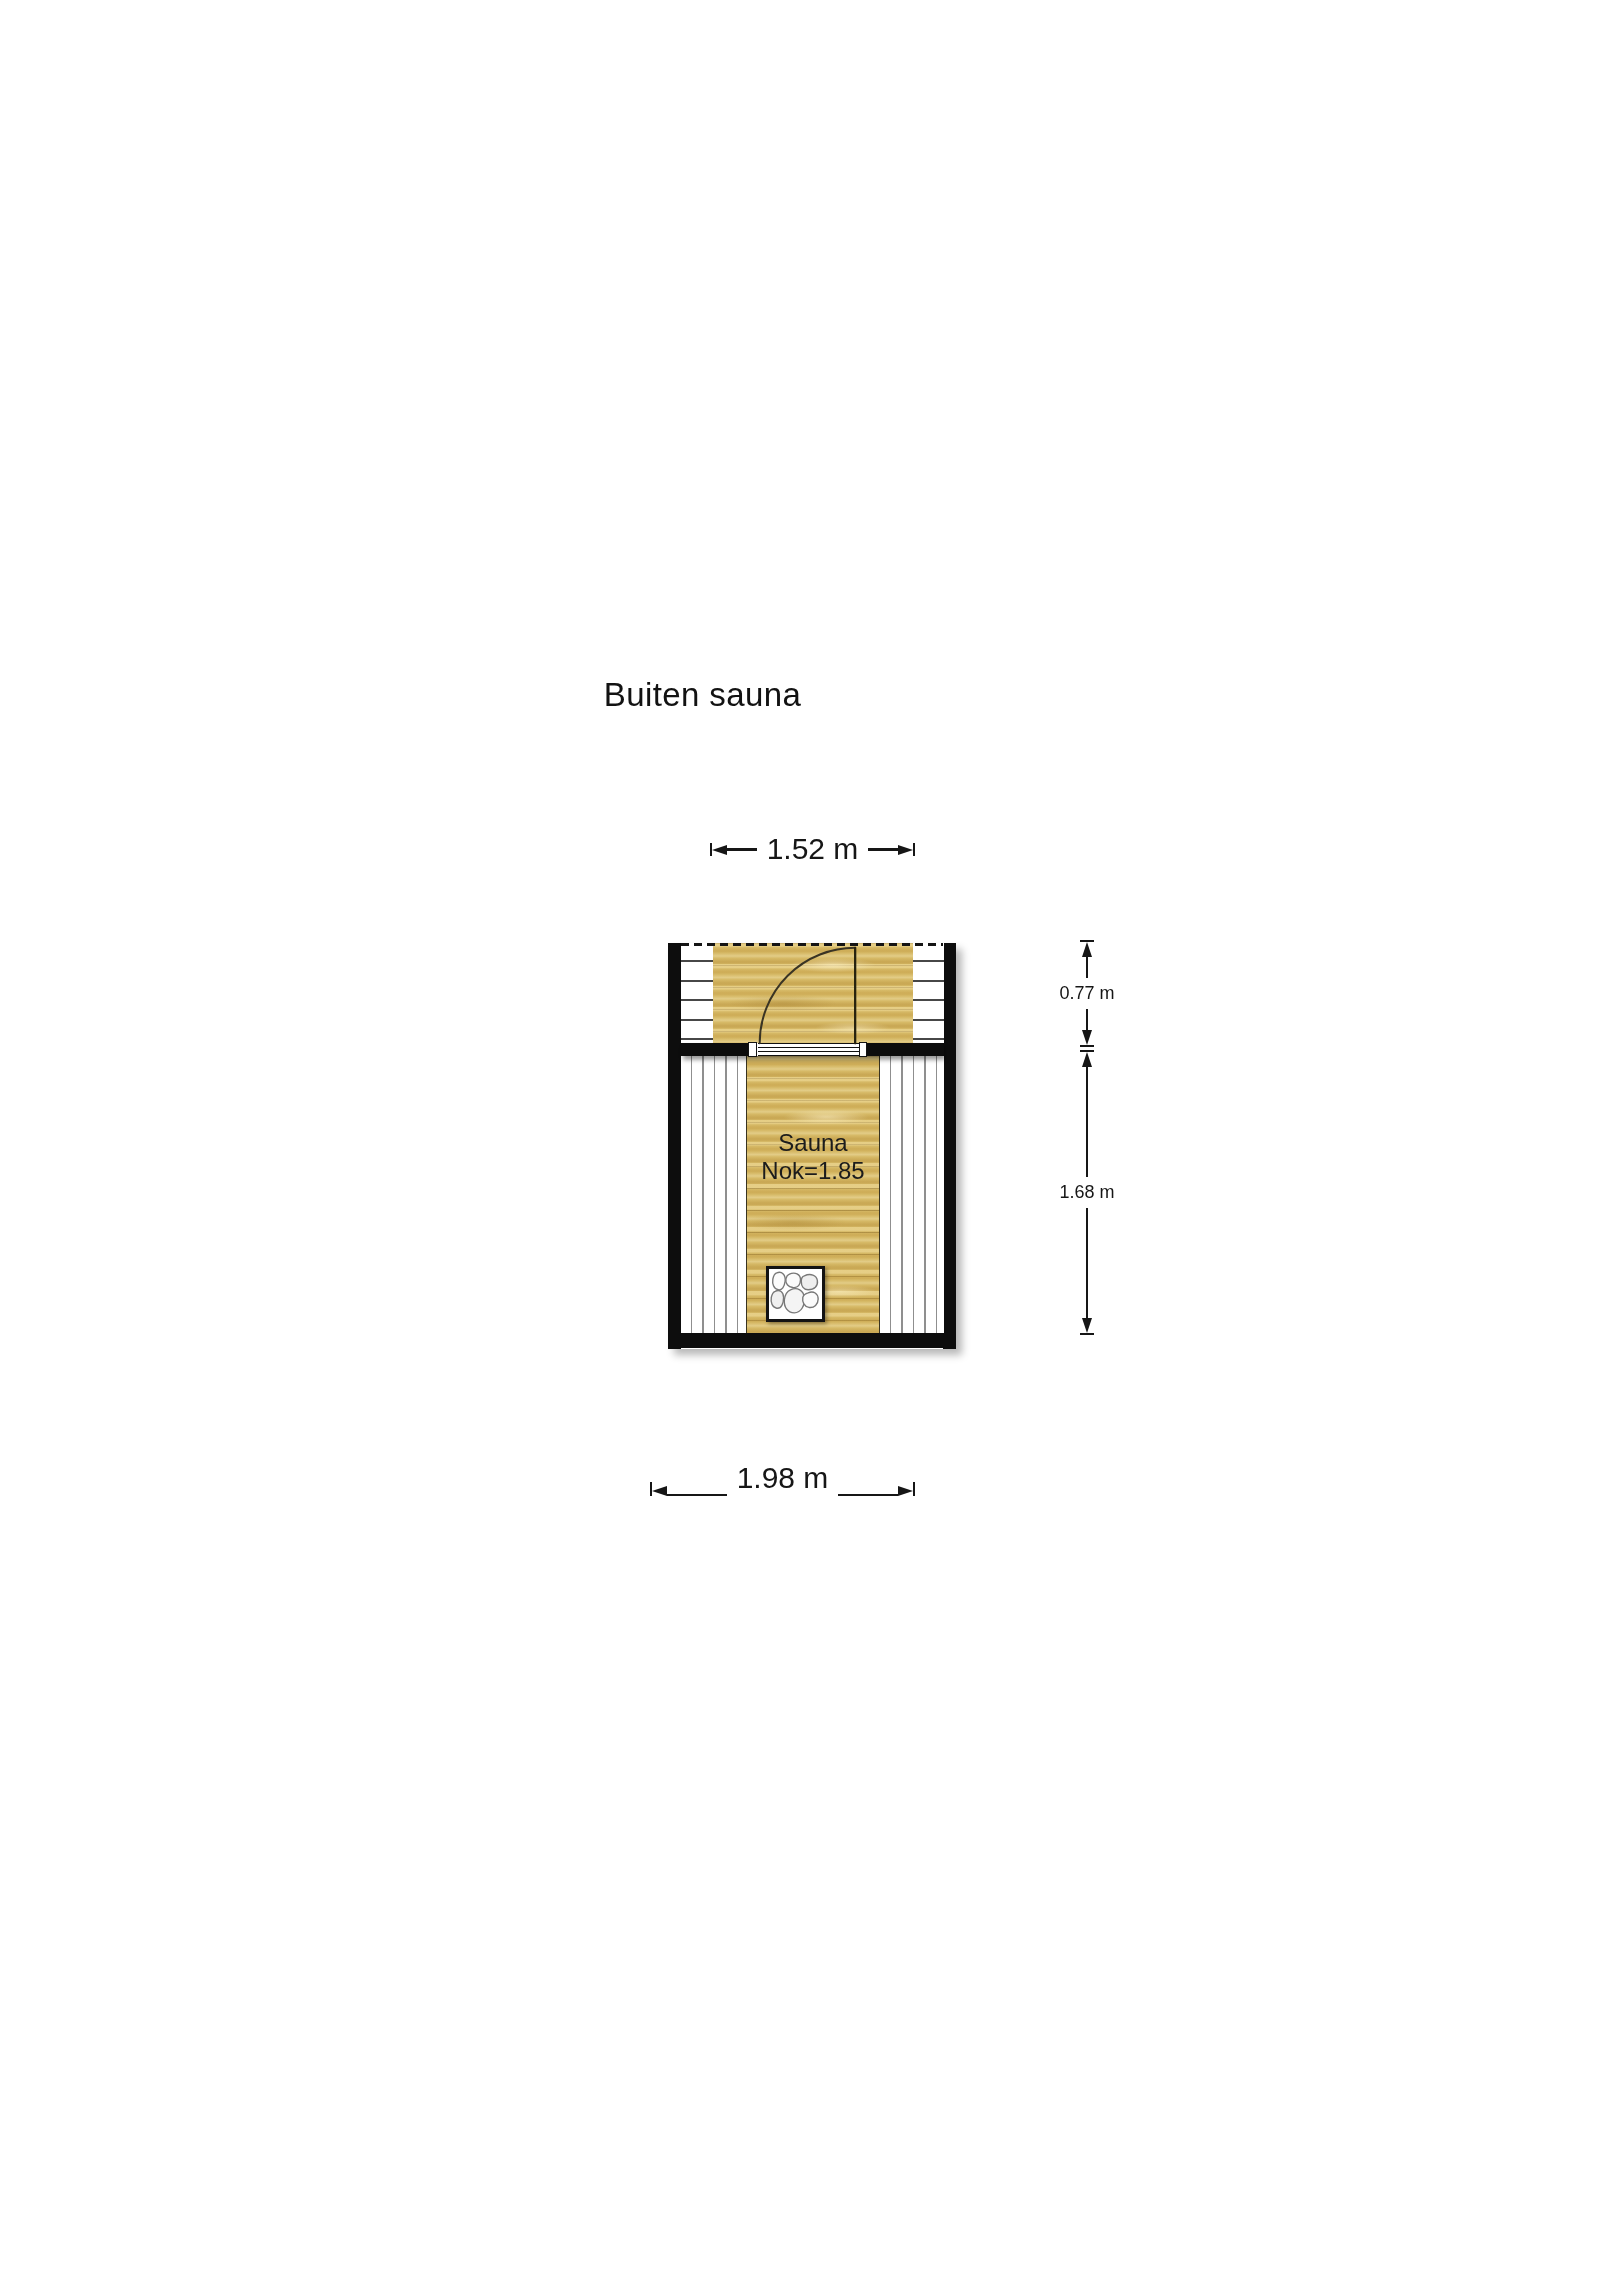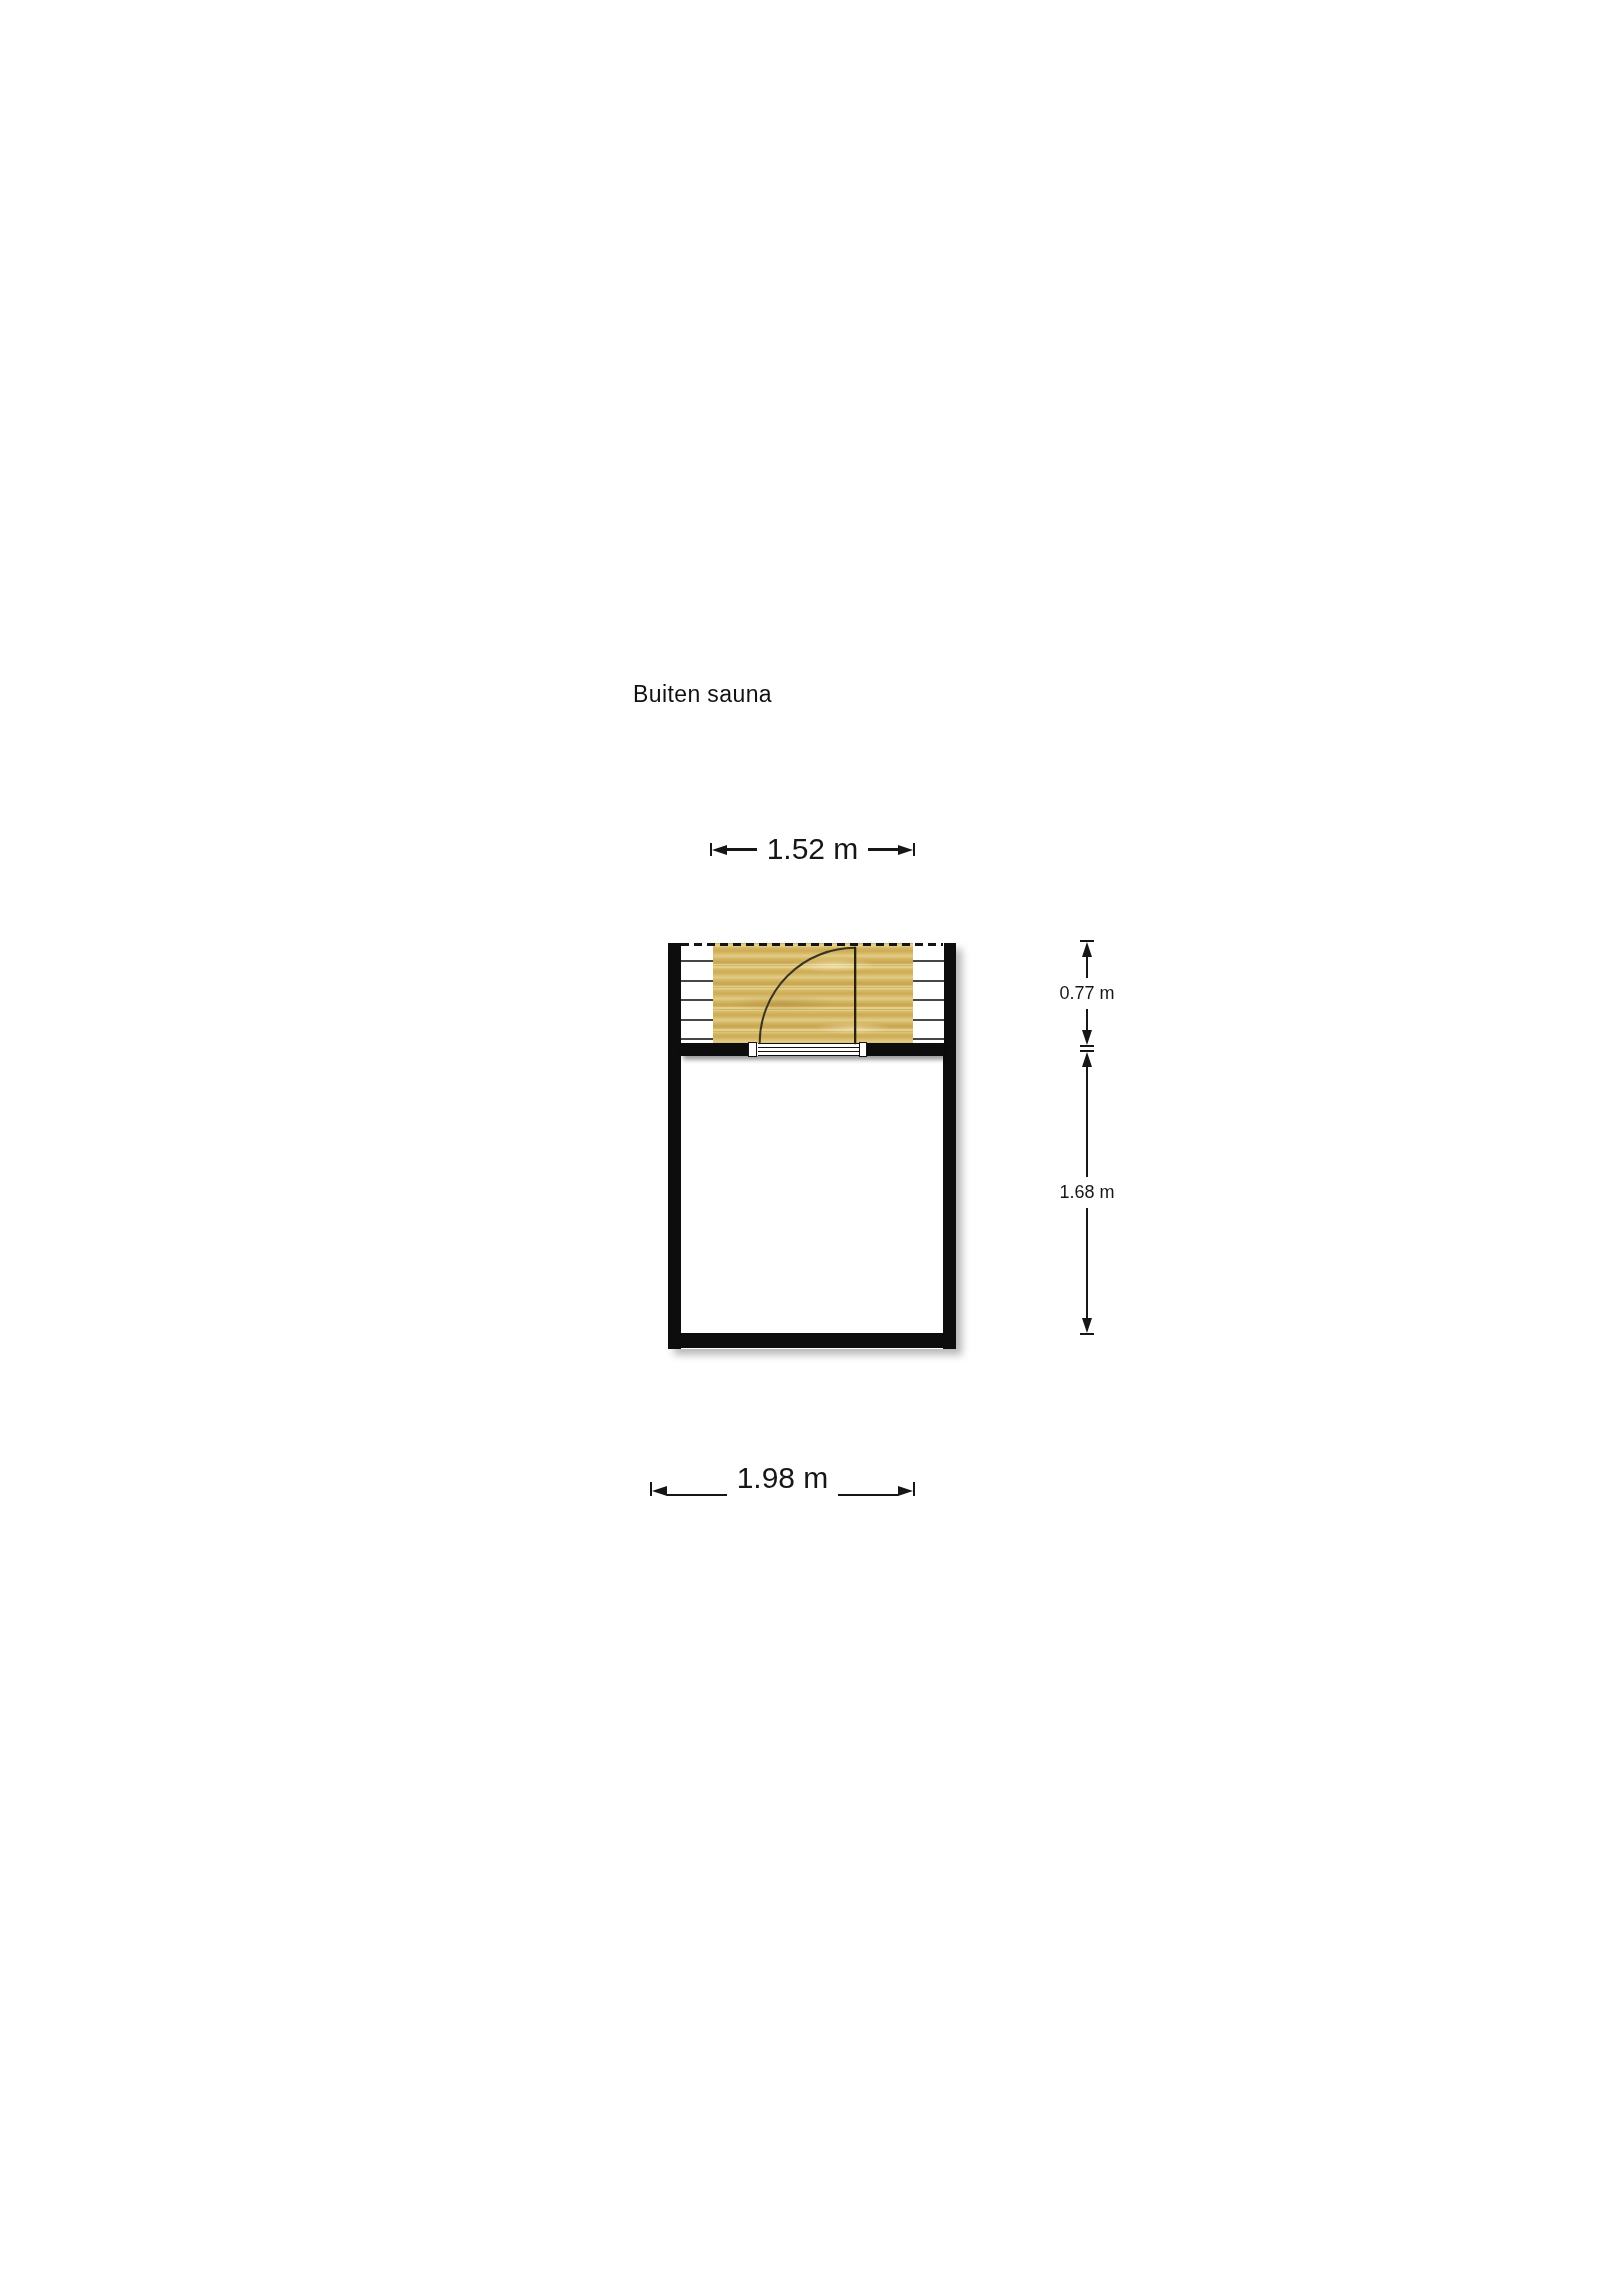--- a/index.html
+++ b/index.html
@@ -10,21 +10,21 @@
     position:relative;
     overflow:hidden;
     color:#161616;
   }
   .abs{position:absolute;}
 
   
   .page-title{
     left:0;top:676px;width:1405px;
     text-align:center;
-    font-size:23px;line-height:37px;
+    font-size:33px;line-height:37px;
     color:#121212;
     letter-spacing:0.4px;
   }
 
   
   .hdim{display:flex;align-items:center;font-size:30px;color:#161616;}
   .hdim .tick{width:2.3px;height:13.8px;background:#161616;flex:0 0 auto;}
   .hdim .line{flex:1 1 auto;height:2.3px;background:#161616;}
   .hdim .label{padding:0 10px;white-space:nowrap;transform:translateY(-1.5px);}
   .arr-l{width:0;height:0;border-top:5.4px solid transparent;border-bottom:5.4px solid transparent;border-right:15.3px solid #161616;flex:0 0 auto;}
@@ -145,20 +145,43 @@
     <div class="threshold"></div>
     <div class="jamb jamb-r"></div>
     <div class="seg seg-r"></div>
   </div>
 
   <svg class="door-svg" viewBox="0 0 377 150">
     <path d="M 120 131 A 125 125 0 0 1 245 6" fill="none" stroke="#3a3424" stroke-width="2.6" stroke-linecap="round"></path>
     <path d="M 245 6 L 245 131" fill="none" stroke="#26220f" stroke-width="3" stroke-linecap="round"></path>
   </svg>
 
+  <div class="sauna-room">
+    <div class="bench bench-left"></div>
+    <div class="sauna-floor wood">
+      <div class="room-label">
+        <div>Sauna</div>
+        <div>Nok=1.85</div>
+      </div>
+    </div>
+    <div class="bench bench-right"></div>
+
+    <div class="heater">
+      <svg viewBox="0 0 69 65">
+        <g fill="#fbfbfb" stroke="#787878" stroke-width="1.8" stroke-linejoin="round">
+          <path d="M10 5 C17 2 22 8 21 16 C20 23 17 28 12 27 C6 26 4 19 5 13 C6 8 7 6 10 5 Z"></path>
+          <path d="M8 29 C14 26 19 30 19 37 C19 45 16 52 10 51 C4 50 2 43 3 37 C4 32 5 30 8 29 Z" fill="#f0f0f0"></path>
+          <path d="M26 7 C34 3 41 7 41 14 C41 20 38 25 31 24 C25 23 21 19 22 13 C23 9 23 8 26 7 Z"></path>
+          <path d="M28 27 C37 23 45 28 46 37 C47 47 42 57 33 57 C24 57 19 49 20 40 C21 32 23 29 28 27 Z" fill="#f4f4f4"></path>
+          <path d="M46 9 C54 5 62 8 63 15 C64 22 59 27 51 27 C45 27 42 22 42 16 C42 12 43 10 46 9 Z" fill="#efefef"></path>
+          <path d="M51 31 C58 28 64 32 64 39 C64 46 59 51 52 50 C46 49 43 43 44 37 C45 33 47 32 51 31 Z"></path>
+        </g>
+      </svg>
+    </div>
+  </div>
 </div>
 
 <div class="abs vdim dim-right-upper">
   <span class="tick"></span>
   <span class="arr-u"></span>
   <span class="line"></span>
   <span class="label">0.77 m</span>
   <span class="line"></span>
   <span class="arr-d"></span>
   <span class="tick"></span>

